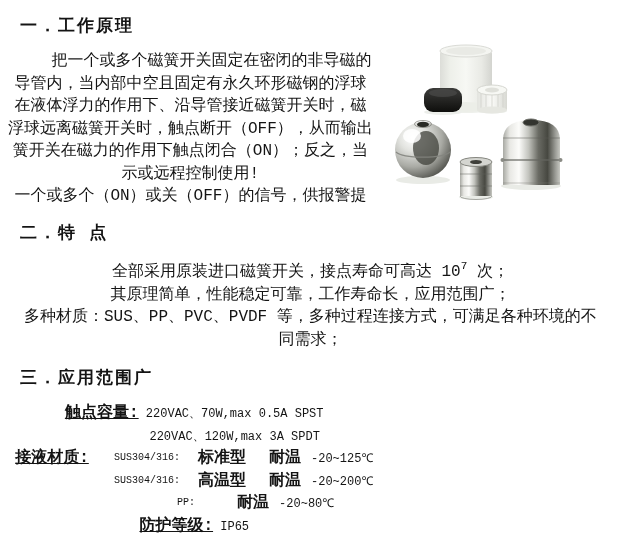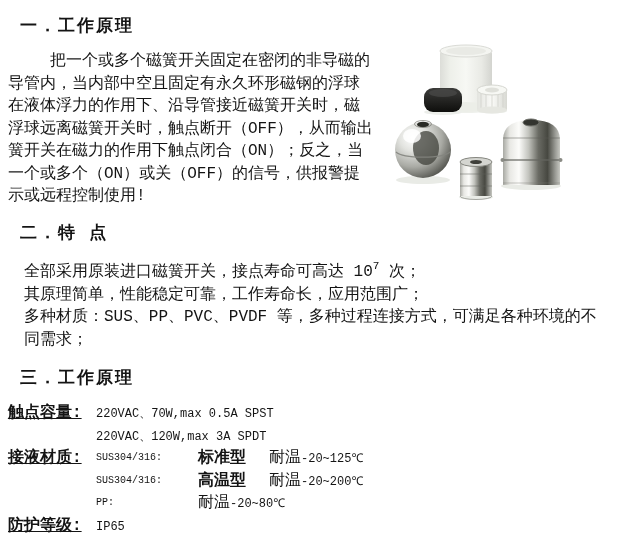--- a/index.html
+++ b/index.html
@@ -2,52 +2,52 @@
 <html><head>
 <meta charset="utf-8">
 <style>
   html,body{margin:0;padding:0;}
   body{
     width:618px;height:560px;position:relative;overflow:hidden;
     background:#ffffff;color:#141414;
     font-family:"Liberation Mono","DejaVu Sans Mono",monospace;
     font-size:16px;
   }
-  .abs{position:absolute;white-space:nowrap;}
+  .abs{position:absolute;white-space:nowrap;text-align:center;}
   .heading{font-weight:bold;font-size:17px;letter-spacing:2px;}
   #h1{left:20px;top:14px;}
   #h2{left:20px;top:221px;}
   #h3{left:20px;top:366px;}
   #principle-text{left:8px;top:50px;line-height:22.5px;}
   #principle-text .line:first-child{text-indent:42px;}
   #features-text{left:8px;top:256px;line-height:22.5px;margin-left:16px;}
   sup.exp{font-size:11px;position:relative;top:-1px;}
   #specs{left:8px;top:402px;line-height:22.5px;}
   .srow{height:22.5px;}
   .slabel{display:inline-block;width:88px;font-weight:bold;vertical-align:top;text-decoration:underline;}
   .smat{display:inline-block;width:102px;vertical-align:top;font-size:10px;}
   .stype{font-weight:bold;margin-right:23px;}
   .stype:empty{display:none;}
-  .stemp{font-weight:normal;margin-right:0;}
+  .stemp{font-weight:bold;margin-right:10px;}
   .svalue{font-size:12px;font-family:Liberation Mono, monospace;}
   #product-photo{position:absolute;left:388px;top:30px;width:230px;height:172px;}
 </style>
 </head>
 <body>
 
 <div id="h1" class="abs heading">一．工作原理</div>
 
 <div id="principle-text" class="abs">
   <div class="line">把一个或多个磁簧开关固定在密闭的非导磁的</div>
   <div class="line">导管内，当内部中空且固定有永久环形磁钢的浮球</div>
   <div class="line">在液体浮力的作用下、沿导管接近磁簧开关时，磁</div>
   <div class="line">浮球远离磁簧开关时，触点断开（OFF），从而输出</div>
   <div class="line">簧开关在磁力的作用下触点闭合（ON）；反之，当</div>
+  <div class="line">示或远程控制使用!</div>
   <div class="line">一个或多个（ON）或关（OFF）的信号，供报警提</div>
-  <div class="line">示或远程控制使用!</div>
 </div>
 
 <svg id="product-photo" viewBox="0 0 230 172" aria-hidden="true">
   <defs>
     <linearGradient id="gMetal" x1="0" y1="0" x2="1" y2="0">
       <stop offset="0" stop-color="#a8a9a3"></stop>
       <stop offset="0.12" stop-color="#e8e8e4"></stop>
       <stop offset="0.28" stop-color="#fcfcfa"></stop>
       <stop offset="0.45" stop-color="#c2c3bd"></stop>
       <stop offset="0.62" stop-color="#6a6b64"></stop>
@@ -144,21 +144,21 @@
 
 <div id="h2" class="abs heading">二．特 点</div>
 
 <div id="features-text" class="abs">
   <div class="line"><span>全部采用原装进口磁簧开关，接点寿命可高达 10</span><sup class="exp">7</sup><span> 次；</span></div>
   <div class="line">其原理简单，性能稳定可靠，工作寿命长，应用范围广；</div>
   <div class="line">多种材质：SUS、PP、PVC、PVDF 等，多种过程连接方式，可满足各种环境的不</div>
   <div class="line">同需求；</div>
 </div>
 
-<div id="h3" class="abs heading">三．工作原理</div>
+<div id="h3" class="abs heading">三．应用范围广</div>
 
 <div id="specs" class="abs">
   <div class="srow">
     <span class="slabel">触点容量:</span><span class="svalue">220VAC、70W,max 0.5A SPST</span>
   </div>
   <div class="srow">
     <span class="slabel"></span><span class="svalue">220VAC、120W,max 3A SPDT</span>
   </div>
   <div class="srow">
     <span class="slabel">接液材质:</span><span class="smat">SUS304/316:</span><span class="stype">标准型</span><span class="stemp">耐温</span><span class="svalue">-20~125℃</span>

